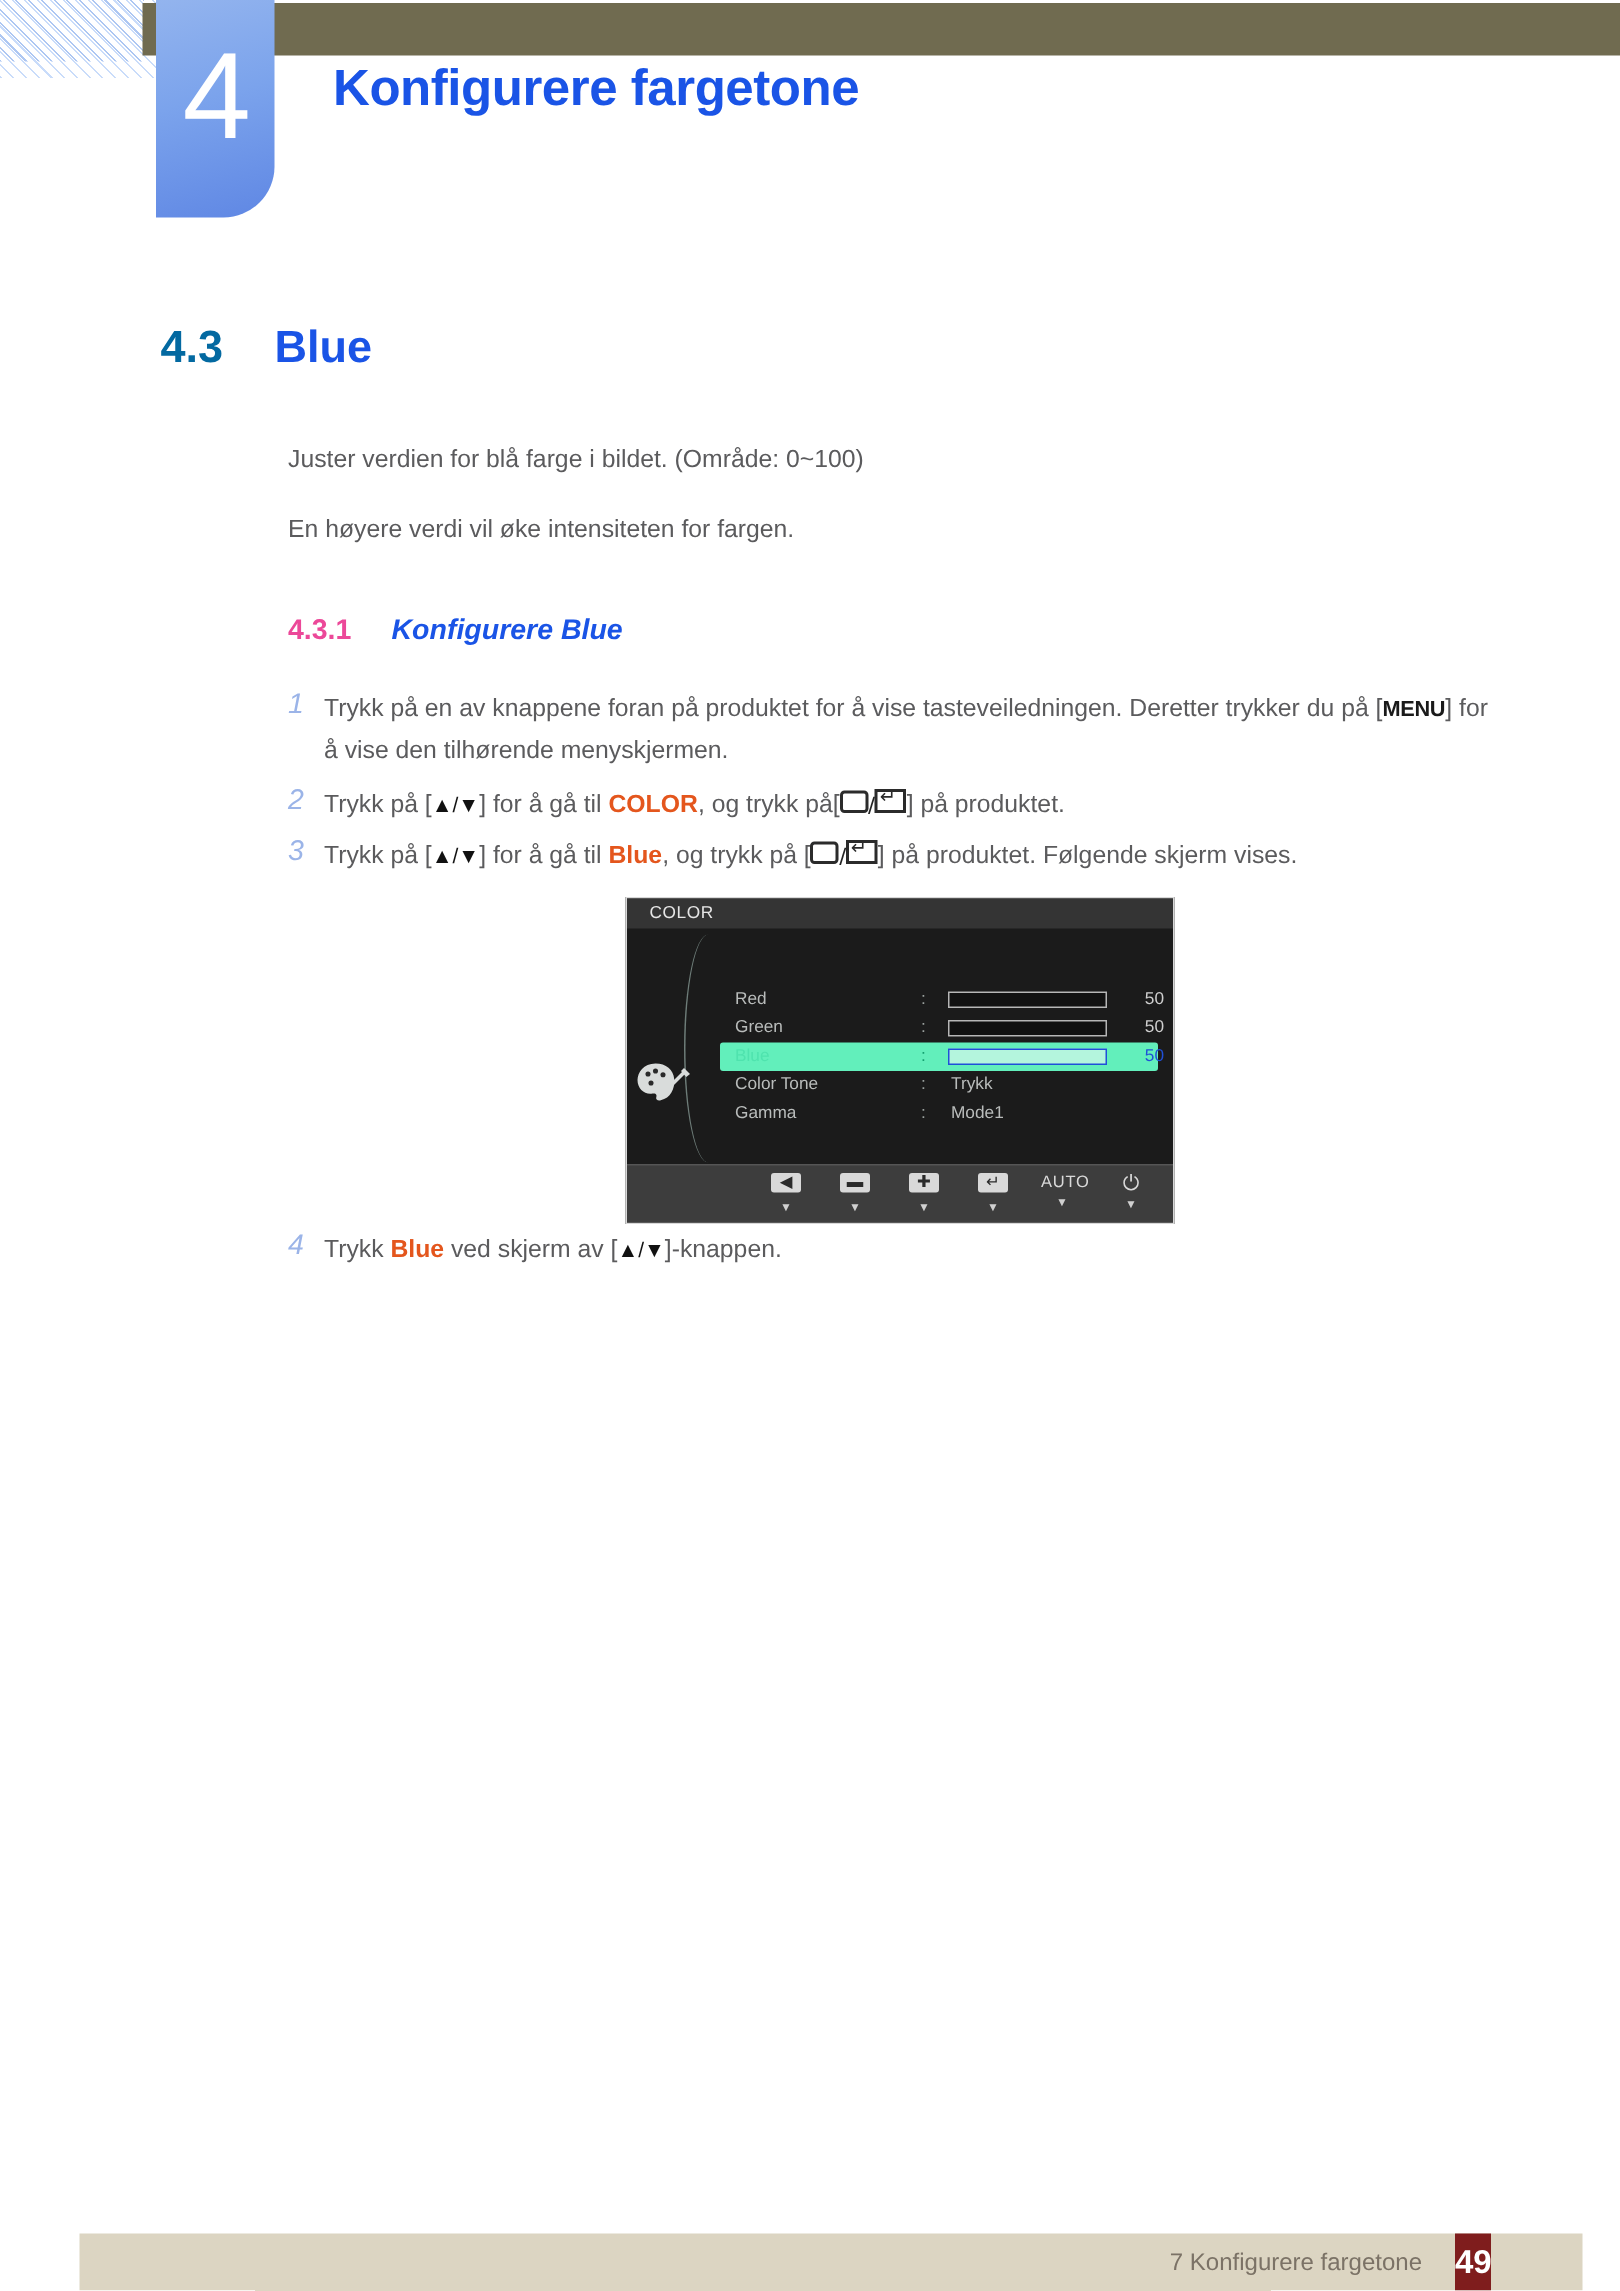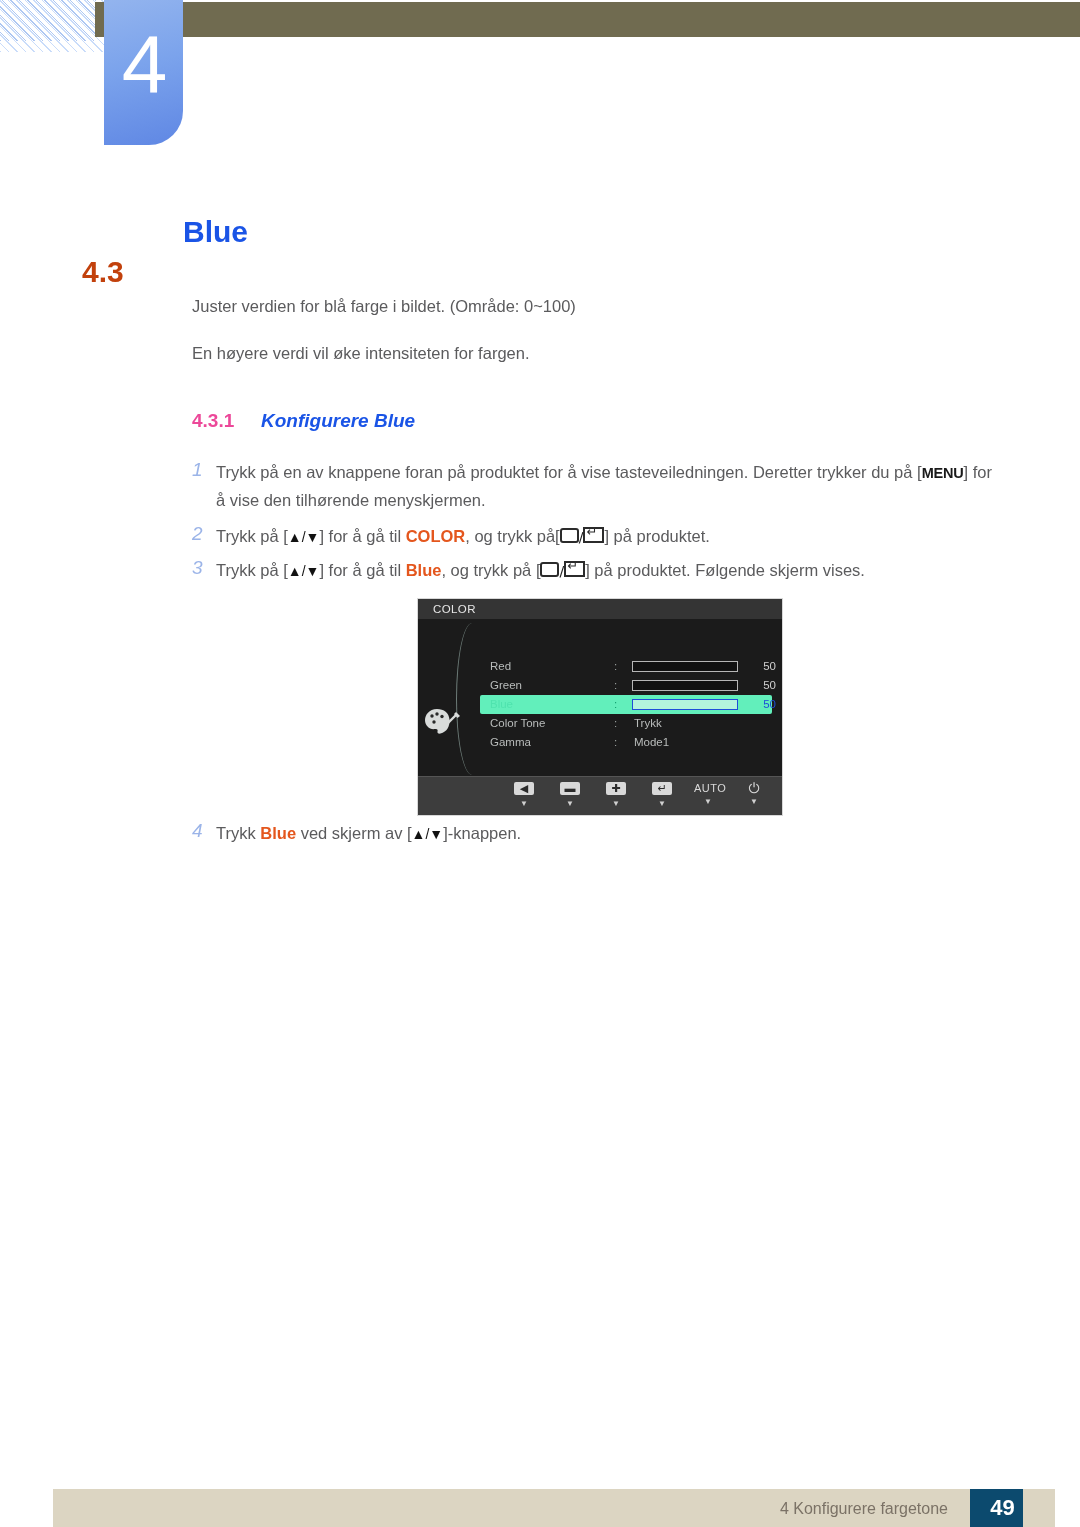--- a/index.html
+++ b/index.html
@@ -80,25 +80,24 @@
     font-size: 34px;
     font-weight: bold;
     color: #1a54e6;
     letter-spacing: -0.3px;
   }
 
   
   .sec-num {
     position: absolute;
     top: 215px;
-    left: 82px;
+    left: 107px;
     font-size: 30px;
     font-weight: bold;
-    color: #c2410c;
-    margin-top: 40px;
+    color: #0369a1;
   }
   .sec-title {
     position: absolute;
     top: 215px;
     left: 183px;
     font-size: 30px;
     font-weight: bold;
     color: #1a54e6;
   }
 
@@ -367,44 +366,44 @@
     position: absolute;
     right: 107px;
     top: 11px;
     font-size: 16px;
     color: #7b7266;
   }
   .pagebox {
     position: absolute;
     left: 917px;
     top: 0;
-    width: 41px;
+    width: 24px;
     height: 38px;
-    background: #0c4a6e;
-    padding-left: 12px;
+    background: #7f1d1d;
   }
   .pagebox span {
     display: block;
     text-align: center;
     line-height: 38px;
     font-size: 22px;
     font-weight: bold;
     color: #ffffff;
   }
 </style>
 </head>
 <body>
 
 <div class="header">
   <div class="hatch"></div>
   <div class="hatch2"></div>
   <div class="olivebar"></div>
   <div class="chapnum-box">
     <div class="chapnum">4</div>
   </div>
+  <div class="chaptitle">Konfigurere fargetone</div>
 </div>
 
 <div class="sec-num">4.3</div>
 <div class="sec-title">Blue</div>
 
 <div class="para p1">Juster verdien for blå farge i bildet. (Område: 0~100)</div>
 <div class="para p2">En høyere verdi vil øke intensiteten for fargen.</div>
 
 <div class="sub-num">4.3.1</div>
 <div class="sub-title">Konfigurere Blue</div>
@@ -519,17 +518,17 @@
     </div>
   </div>
 </div>
 
 <div class="step s4">
   <div class="step-num">4</div>
   <div class="step-body"><span>Trykk </span><span class="kw">Blue</span><span> ved skjerm av [</span><span class="tri">▲/▼</span><span>]-knappen.</span></div>
 </div>
 
 <div class="footer">
-  <div class="footer-text">4 Konfigurere fargetone</div>
+  <div class="footer-text">7 Konfigurere fargetone</div>
   <div class="pagebox">
     <span>49</span>
   </div>
 </div>
 
 </body></html>

